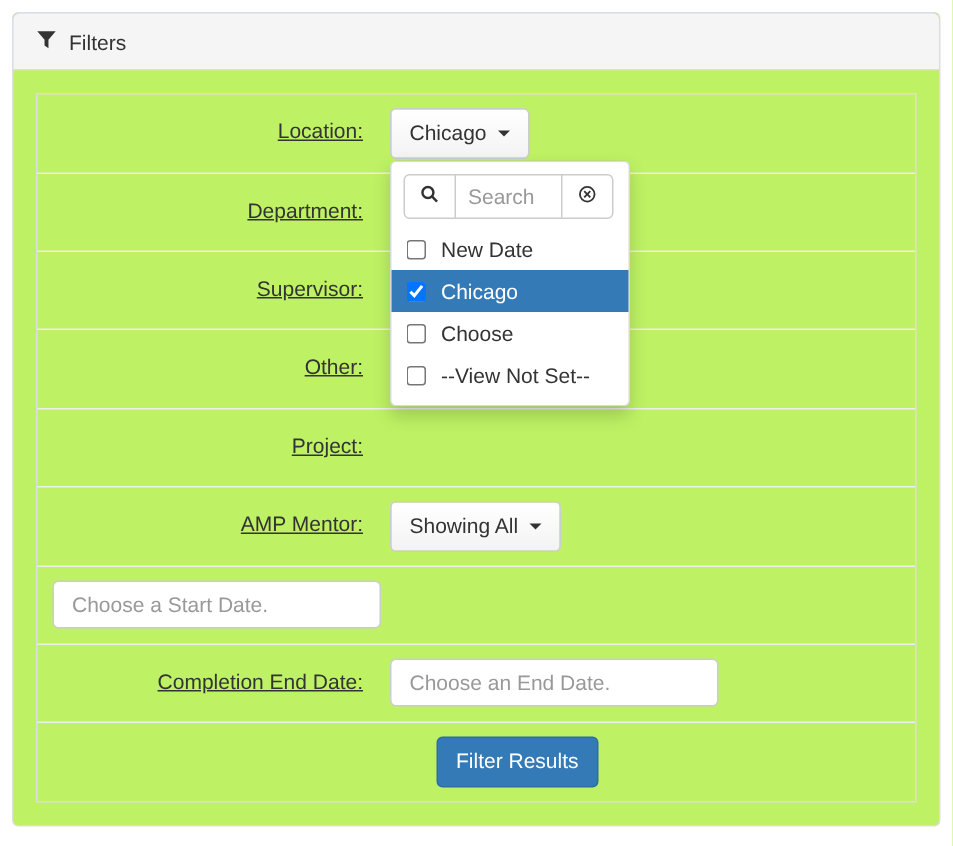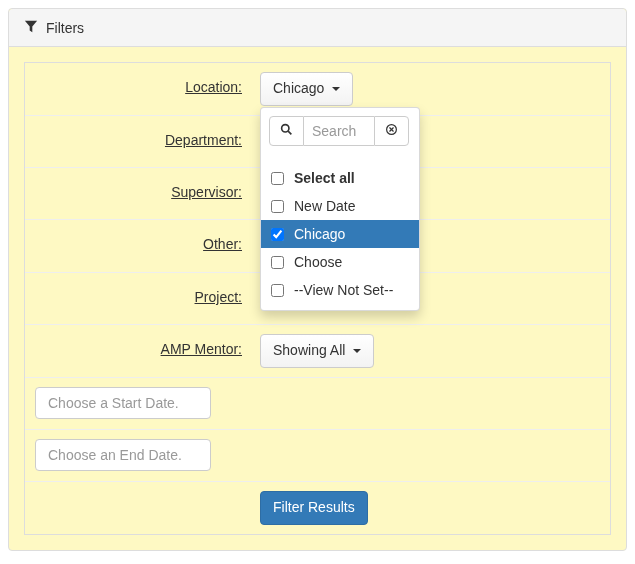--- a/index.html
+++ b/index.html
@@ -1,34 +1,34 @@
 <!DOCTYPE html>
 <html><head>
 <meta charset="utf-8">
 <style>
 * { box-sizing: border-box; margin: 0; padding: 0; }
 body { font-family: "Helvetica Neue", Helvetica, Arial, sans-serif; font-size: 14px; color: #333; background: #fff; }
-.panel { border: 1px solid #ddd; border-radius: 4px; margin: 8px; background: #fef9c3; }
+.panel { border: 1px solid #ddd; border-radius: 4px; margin: 8px; background: #bef264; }
 .panel-heading { background: #f5f5f5; border-bottom: 1px solid #ddd; padding: 10px 15px; border-radius: 4px 4px 0 0; display: flex; align-items: center; }
 .panel-heading .icon { margin-right: 8px; }
 .panel-heading .title { font-size: 14px; color: #333; }
 .panel-body { padding: 15px; }
 .form-table { border: 1px solid #ddd; border-radius: 0; }
 .form-row { display: flex; border-bottom: 1px solid #eee; min-height: 52px; text-decoration: underline; }
-.form-row:last-child { border-bottom: none; }
+.form-row:last-child { border-bottom: none; gap: 31px; }
 .form-label { width: 225px; text-align: right; padding: 16px 8px 16px 10px; color: #333; }
 .form-control-cell { flex: 1; padding: 9px 10px; position: relative; }
 .btn { display: inline-block; padding: 6px 12px; font-size: 14px; line-height: 1.42857; border-radius: 4px; border: 1px solid transparent; cursor: pointer; background: #fff; white-space: nowrap; }
 .btn-default { background: linear-gradient(#fff,#f3f3f3); border-color: #ccc; color: #333; }
 .btn-primary { background: #337ab7; border-color: #2e6da4; color: #fff; }
 .caret { display: inline-block; width: 0; height: 0; margin-left: 4px; vertical-align: middle; border-top: 4px solid; border-right: 4px solid transparent; border-left: 4px solid transparent; }
-.input { width: 176px; padding: 7px 12px; font-size: 14px; border: 1px solid #ccc; border-radius: 4px; color: #555; }
+.input { width: 219px; padding: 7px 12px; font-size: 14px; border: 1px solid #ccc; border-radius: 4px; color: #555; }
 .input::placeholder { color: #999; }
 .dropdown-menu { position: absolute; top: 44px; left: 10px; z-index: 10; min-width: 160px; background: #fff; border: 1px solid #ccc; border: 1px solid rgba(0,0,0,.15); border-radius: 4px; box-shadow: 0 6px 12px rgba(0,0,0,.175); padding: 8px 8px 6px 8px; }
-.search-wrap { display: flex; margin-bottom: 18px; }
+.search-wrap { display: flex; margin-bottom: 6px; }
 .search-btn { border: 1px solid #ccc; background: #fff; padding: 6px 10px; border-radius: 4px 0 0 4px; display: flex; align-items: center; justify-content: center; }
 .search-input { border: 1px solid #ccc; border-left: none; border-right: none; padding: 6px 8px; width: 70px; font-size: 14px; color: #555; }
 .search-input::placeholder { color: #999; }
 .clear-btn { border: 1px solid #ccc; background: #fff; padding: 6px 10px; border-radius: 0 4px 4px 0; display: flex; align-items: center; justify-content: center; }
 .dd-item { display: flex; align-items: center; padding: 6px 8px; margin: 0 -8px; cursor: pointer; }
 .dd-item.selected { background: #337ab7; color: #fff; }
 .dd-item input[type=checkbox] { margin-right: 10px; margin-left: 2px; width: 13px; height: 13px; }
 .dd-item.bold .dd-label { font-weight: bold; }
 .dd-label { font-size: 14px; }
 svg.icon { width: 13px; height: 13px; }
@@ -70,24 +70,20 @@
               <input class="search-input" placeholder="Search" style="">
               <button class="clear-btn">
                 <span>
                   <svg class="icon" viewBox="0 0 16 16" fill="none" stroke="#333" stroke-width="1.5">
                       <circle cx="8" cy="8" r="6"></circle>
                       <line x1="5.5" y1="5.5" x2="10.5" y2="10.5"></line>
                       <line x1="10.5" y1="5.5" x2="5.5" y2="10.5"></line>
                     </svg>
                 </span>
               </button>
-            </div>
-            <div class="dd-item bold">
-              <input type="checkbox" style="">
-              <span class="dd-label">Select all</span>
             </div>
             <div id="dd-options">
                 <div class="dd-item">
                   <input type="checkbox" style="">
                   <span class="dd-label">New Date</span>
                 </div>
                 <div class="dd-item selected">
                   <input type="checkbox" checked="" style="">
                   <span class="dd-label">Chicago</span>
                 </div>
@@ -139,20 +135,21 @@
         </div>
       </div>
 
       <div class="form-row">
         <div class="form-control-cell">
           <input class="input" placeholder="Choose a Start Date." style="">
         </div>
       </div>
 
       <div class="form-row">
+        <div class="form-label">Completion End Date:</div>
         <div class="form-control-cell">
           <input class="input" placeholder="Choose an End Date." style="">
         </div>
       </div>
 
       <div class="form-row">
         <div class="form-label"></div>
         <div class="form-control-cell">
           <button class="btn btn-primary">Filter Results</button>
         </div>

